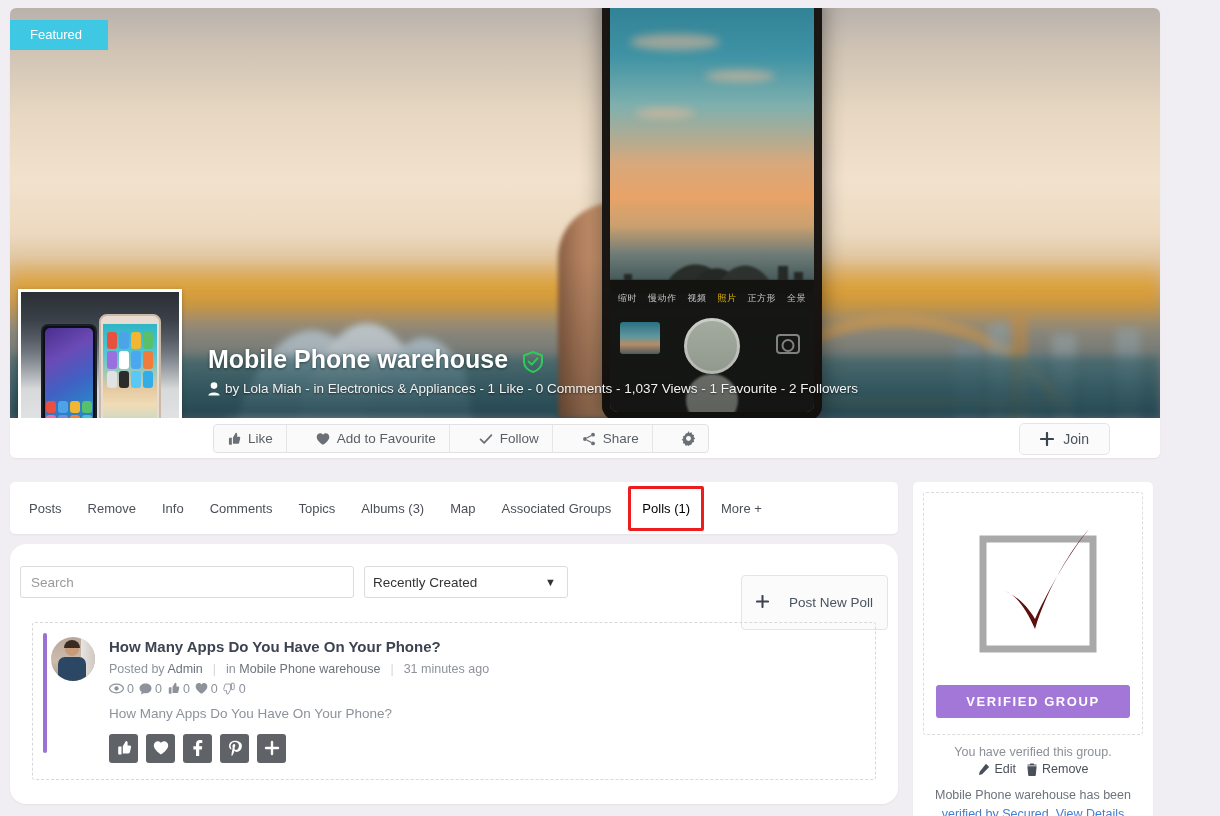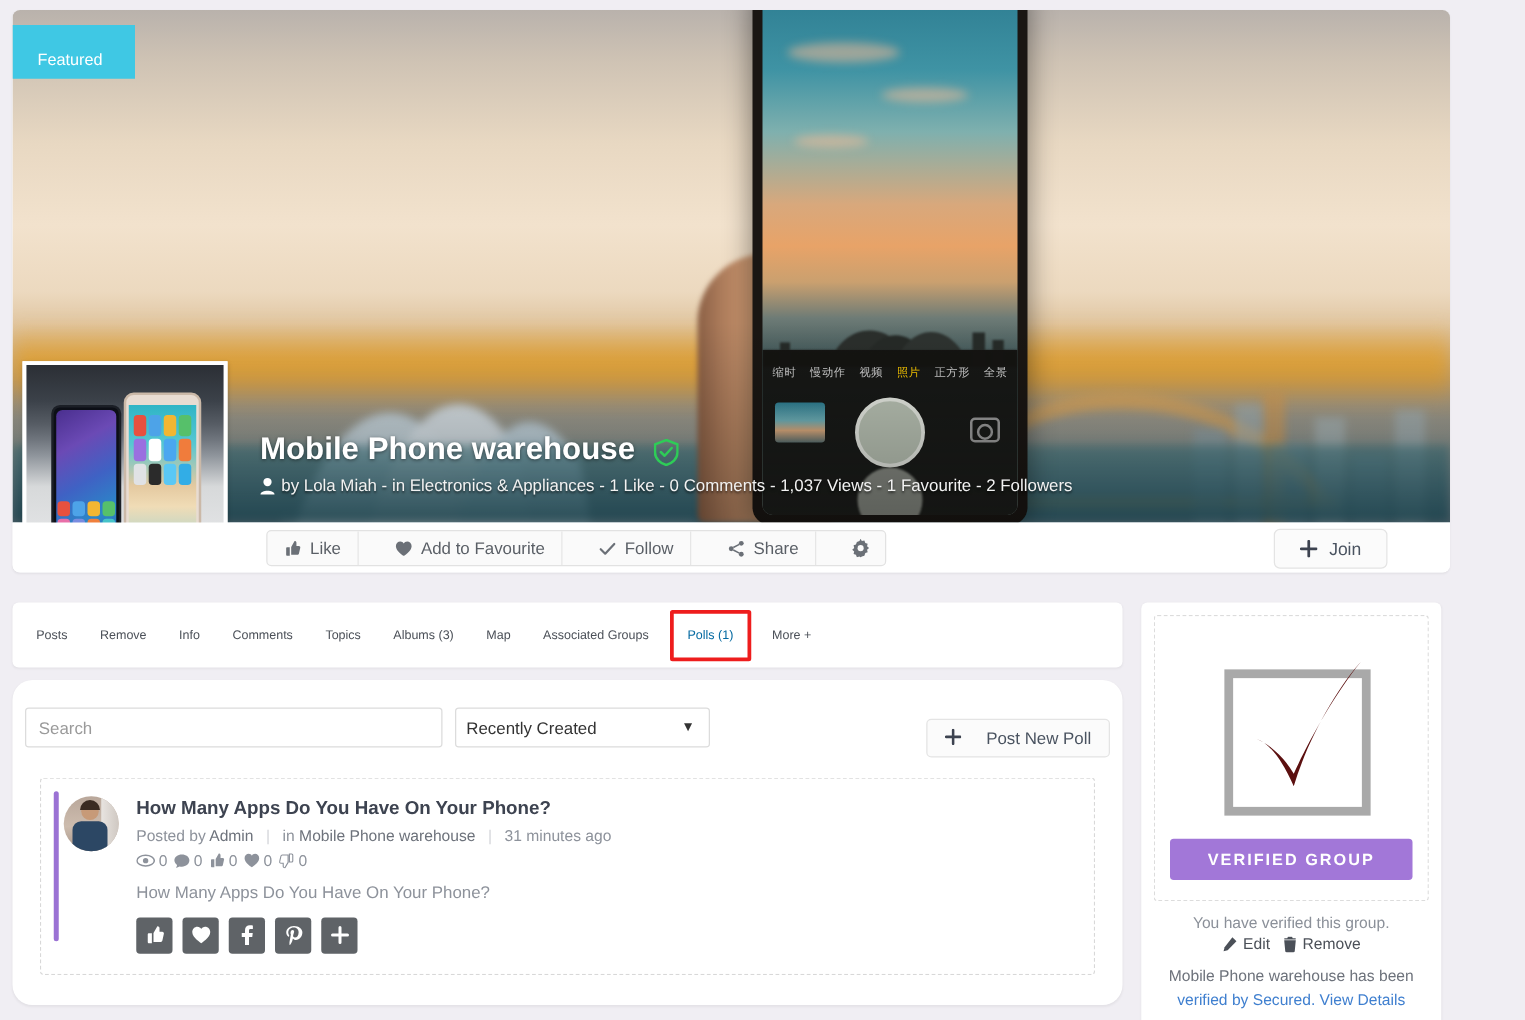--- a/index.html
+++ b/index.html
@@ -115,21 +115,21 @@
 
   .cover-scrim {
     position: absolute; left: 0; top: 250px; width: 1150px; height: 160px;
     background: linear-gradient(to bottom, rgba(0,0,0,0), rgba(0,0,0,.30));
     pointer-events: none;
   }
 
   .featured-badge {
     position: absolute; left: 0; top: 12px;
     background: #3fc8e4; color: #fff;
-    font-size: 13px; padding: 20px 26px 8px 20px;
+    font-size: 13px; padding: 7px 26px 8px 20px;
     font-family: "Liberation Sans", sans-serif;
   }
 
   
   .group-avatar {
     position: absolute; left: 8px; top: 281px;
     width: 164px; height: 163px;
     background: #fff; border: 3px solid #fff;
     box-shadow: 0 1px 4px rgba(0,0,0,.25);
     overflow: hidden;
@@ -207,25 +207,25 @@
 
   
   .tabs-card {
     position: absolute; left: 10px; top: 482px;
     width: 888px; height: 52px;
     background: #fff; border-radius: 5px;
     box-shadow: 0 1px 2px rgba(0,0,0,.05);
     display: flex; align-items: center; padding: 0 6px;
   }
   .tab {
-    padding: 15px 13px; font-size: 10px; color: #4b5058; cursor: pointer;
+    padding: 15px 13px; font-size: 13px; color: #4b5058; cursor: pointer;
     white-space: nowrap;
   }
   .tab.active-poll {
-    color: #0369a1; position: relative;
+    color: #000000; position: relative;
     border: 3px solid #ee1d1d; border-radius: 2px;
     padding: 12px 11px; margin: 12px 4px;
   }
 
   
   .main-card {
     position: absolute; left: 10px; top: 544px;
     width: 888px; height: 260px;
     background: #fff; border-radius: 16px;
     box-shadow: 0 1px 2px rgba(0,0,0,.05);
@@ -247,21 +247,21 @@
     background: #fff; font-family: "Liberation Sans", sans-serif;
     appearance: none; outline: none;
   }
   .sel-caret {
     position: absolute; left: 535px; top: 32px;
     pointer-events: none; color: #333; font-size: 11px;
   }
   .post-poll-btn {
     position: absolute; right: 10px; top: 31px;
     display: flex; gap: 20px;
-    padding: 7px 14px; font-size: 13.5px; color: #4a5360;
+    padding: 19px 14px; font-size: 13.5px; color: #4a5360;
     background: #fbfbfb; border: 1px solid #e4e4e4; border-radius: 4px;
     cursor: pointer;
   }
 
   
   .poll-card {
     position: absolute; left: 22px; top: 78px; right: 22px;
     border: 1px dashed #d8d8d8; border-radius: 3px;
     padding: 14px 14px 16px 18px;
     display: flex; gap: 14px;
@@ -315,21 +315,21 @@
   .verified-box {
     border: 1px dashed #dcdcdc; border-radius: 3px;
     padding: 14px 12px 16px;
   }
   .check-mark-wrap {
     display: flex; justify-content: center; padding: 4px 0 10px;
   }
   .verified-tag {
     background: #a277d8; color: #fff; text-align: center;
     font-size: 13px; font-weight: bold; letter-spacing: 1.6px;
-    padding: 9px 0; border-radius: 3px;
+    padding: 9px 0; border-radius: 3px; margin-top: 14px;
   }
   .verified-note {
     margin-top: 10px; text-align: center;
     font-size: 12.5px; color: #8b9099;
   }
   .verified-links {
     margin-top: 3px; text-align: center; font-size: 12.5px; color: #4b5058;
     display: flex; justify-content: center; gap: 10px;
   }
   .verified-links span { display: inline-flex; align-items: center; gap: 4px; cursor: pointer; }

